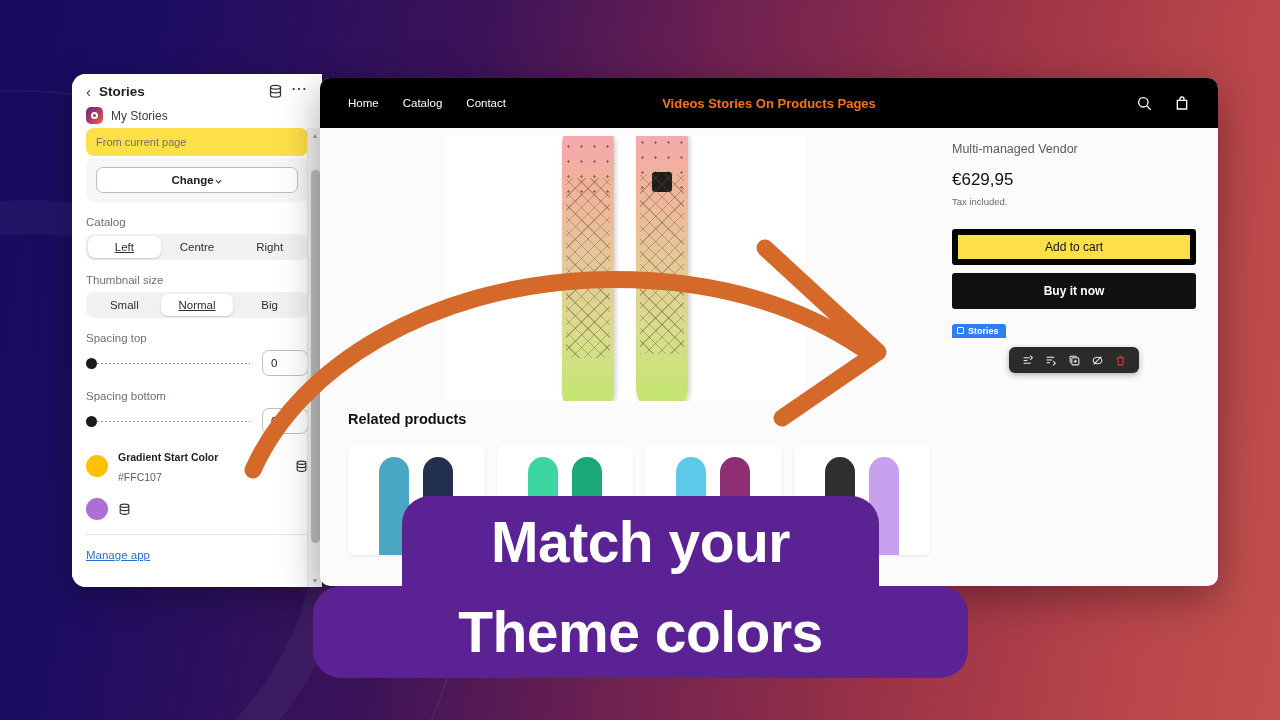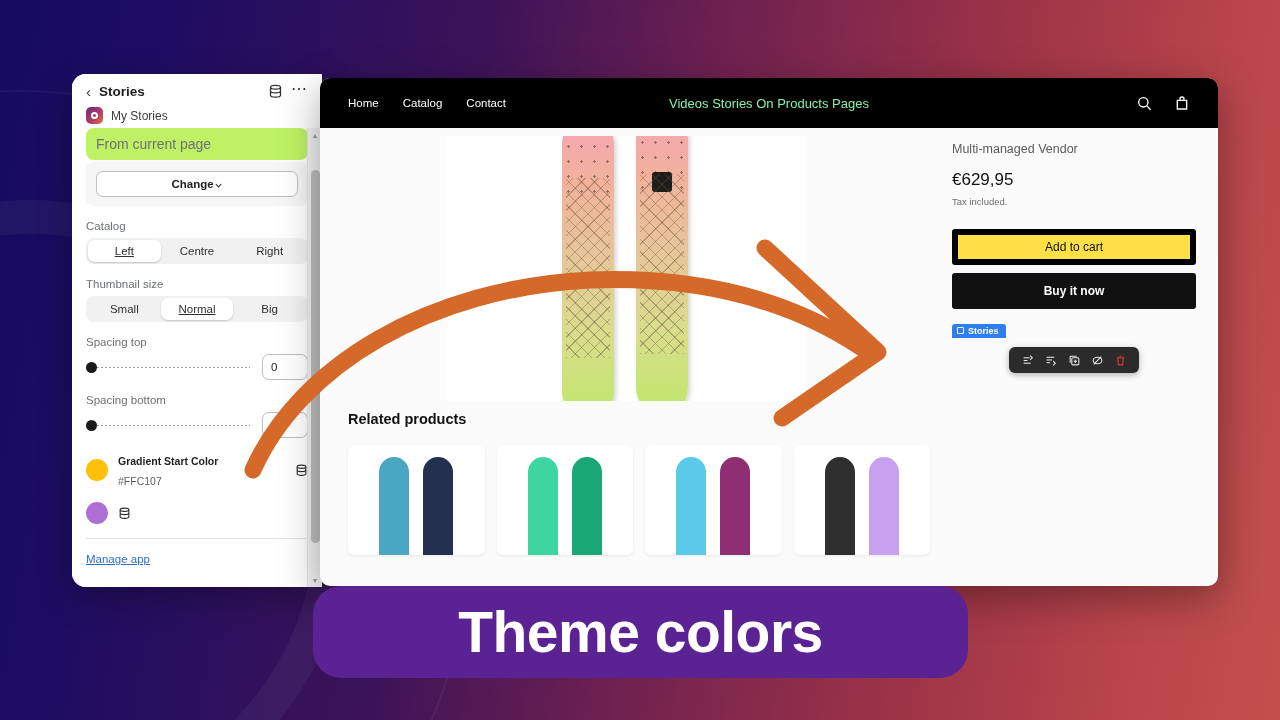--- a/index.html
+++ b/index.html
@@ -59,24 +59,24 @@
   .sb-app-name { font-size:12px; color:#3d3d3d; }
 
   .sb-body {
     flex: 1; position: relative; overflow: hidden;
     padding: 0 14px 0 14px;
     background:#fff;
   }
   .sb-scrollarea { position:absolute; inset:0 14px 0 14px; }
 
   .grp-field {
-    background: #bef264;
+    background: #fde047;
     border-radius: 8px;
     padding: 8px 10px;
-    font-size: 14px;
+    font-size: 11px;
     color: #6d7175;
   }
   .grp-btnwrap {
     background: #f6f6f7;
     border-radius: 8px;
     margin-top: 2px;
     padding: 9px 10px;
   }
   .btn-change {
     width: 100%;
@@ -173,21 +173,21 @@
   .topbar {
     height:50px; background:#000;
     display:flex; align-items:center;
     padding: 0 28px;
     position:relative;
   }
   .topnav { display:flex; gap:24px; }
   .topnav span { color:#fff; font-size:11.5px; cursor:pointer;}
   .store-title {
     position:absolute; left:0; right:0; text-align:center;
-    color:#86efac; font-size:13px; font-weight:400;
+    color:#f97316; font-size:13px; font-weight:700;
     pointer-events:none;
   }
   .top-icons { margin-left:auto; display:flex; gap:22px; z-index:2;}
   .top-icons svg { width:16px;height:16px; color:#fff; cursor:pointer;}
 
   .store-main { display:flex; height: 458px; }
   .gallery {
     width: 610px; position:relative; padding: 8px 0 0 0;
     display:flex; flex-direction:column;
   }
@@ -551,16 +551,17 @@
       </div>
     </div>
   </div>
 
   <svg id="arrow" viewBox="0 0 1280 720">
     <path d="M253 470 C 300 365, 430 288, 590 280 C 700 276, 790 300, 862 348" stroke="#d4692a" stroke-width="17" fill="none" stroke-linecap="round"></path>
     <path d="M765 248 L 878 352 L 782 418" stroke="#d4692a" stroke-width="17" fill="none" stroke-linecap="round" stroke-linejoin="round"></path>
   </svg>
 
   <div id="caption">
+    <div class="cap-line cap-l1" style="background: rgb(91, 34, 147);">Match your</div>
     <div class="cap-line cap-l2" style="background: rgb(91, 34, 147);">Theme colors</div>
   </div>
 
 </div>
 
 </body></html>

